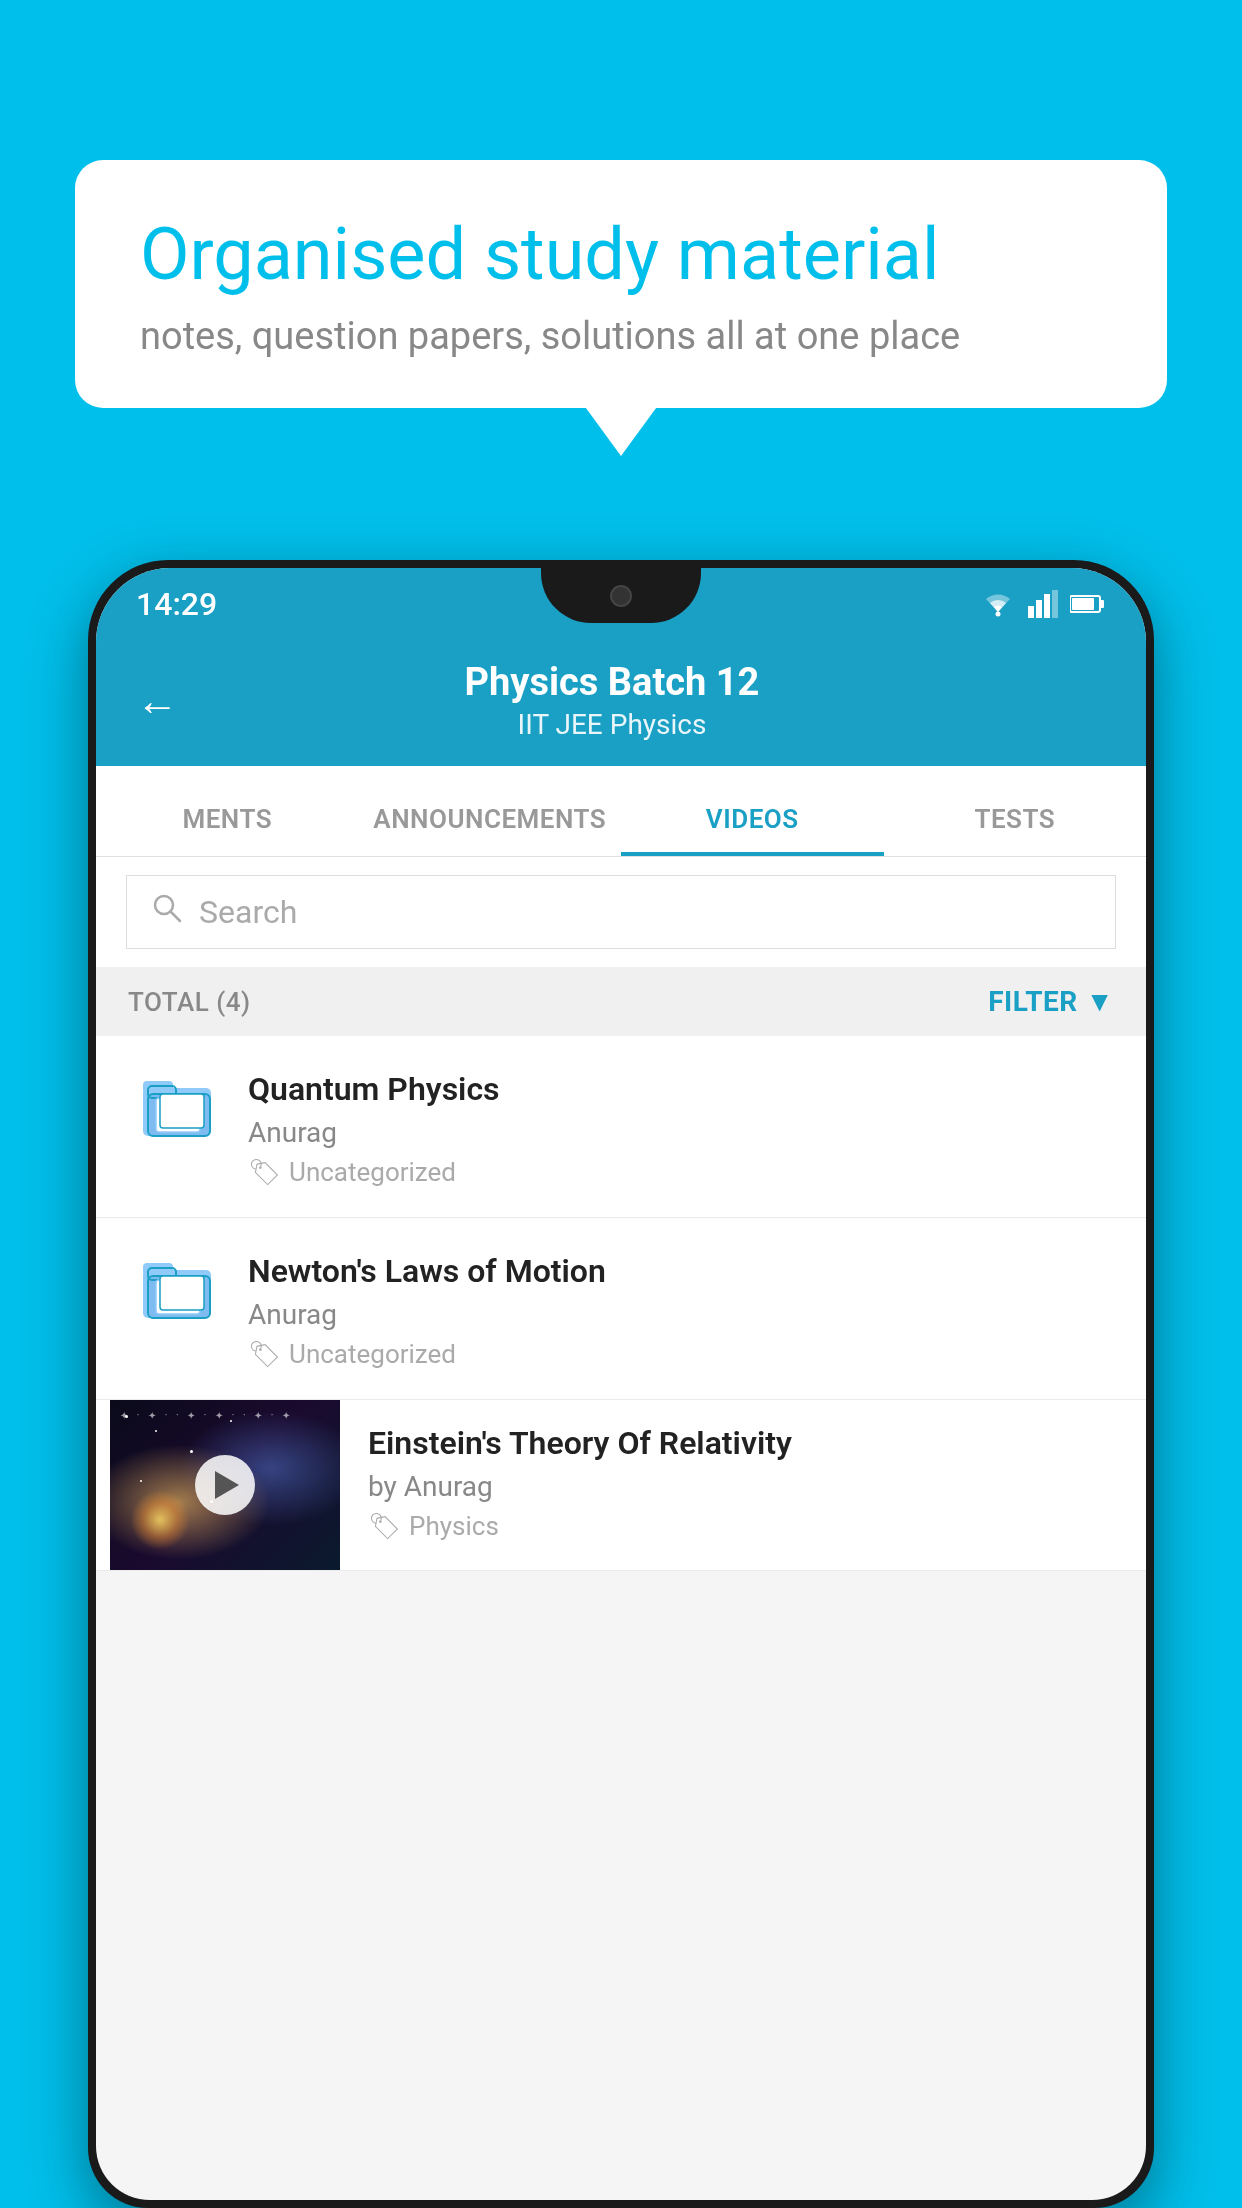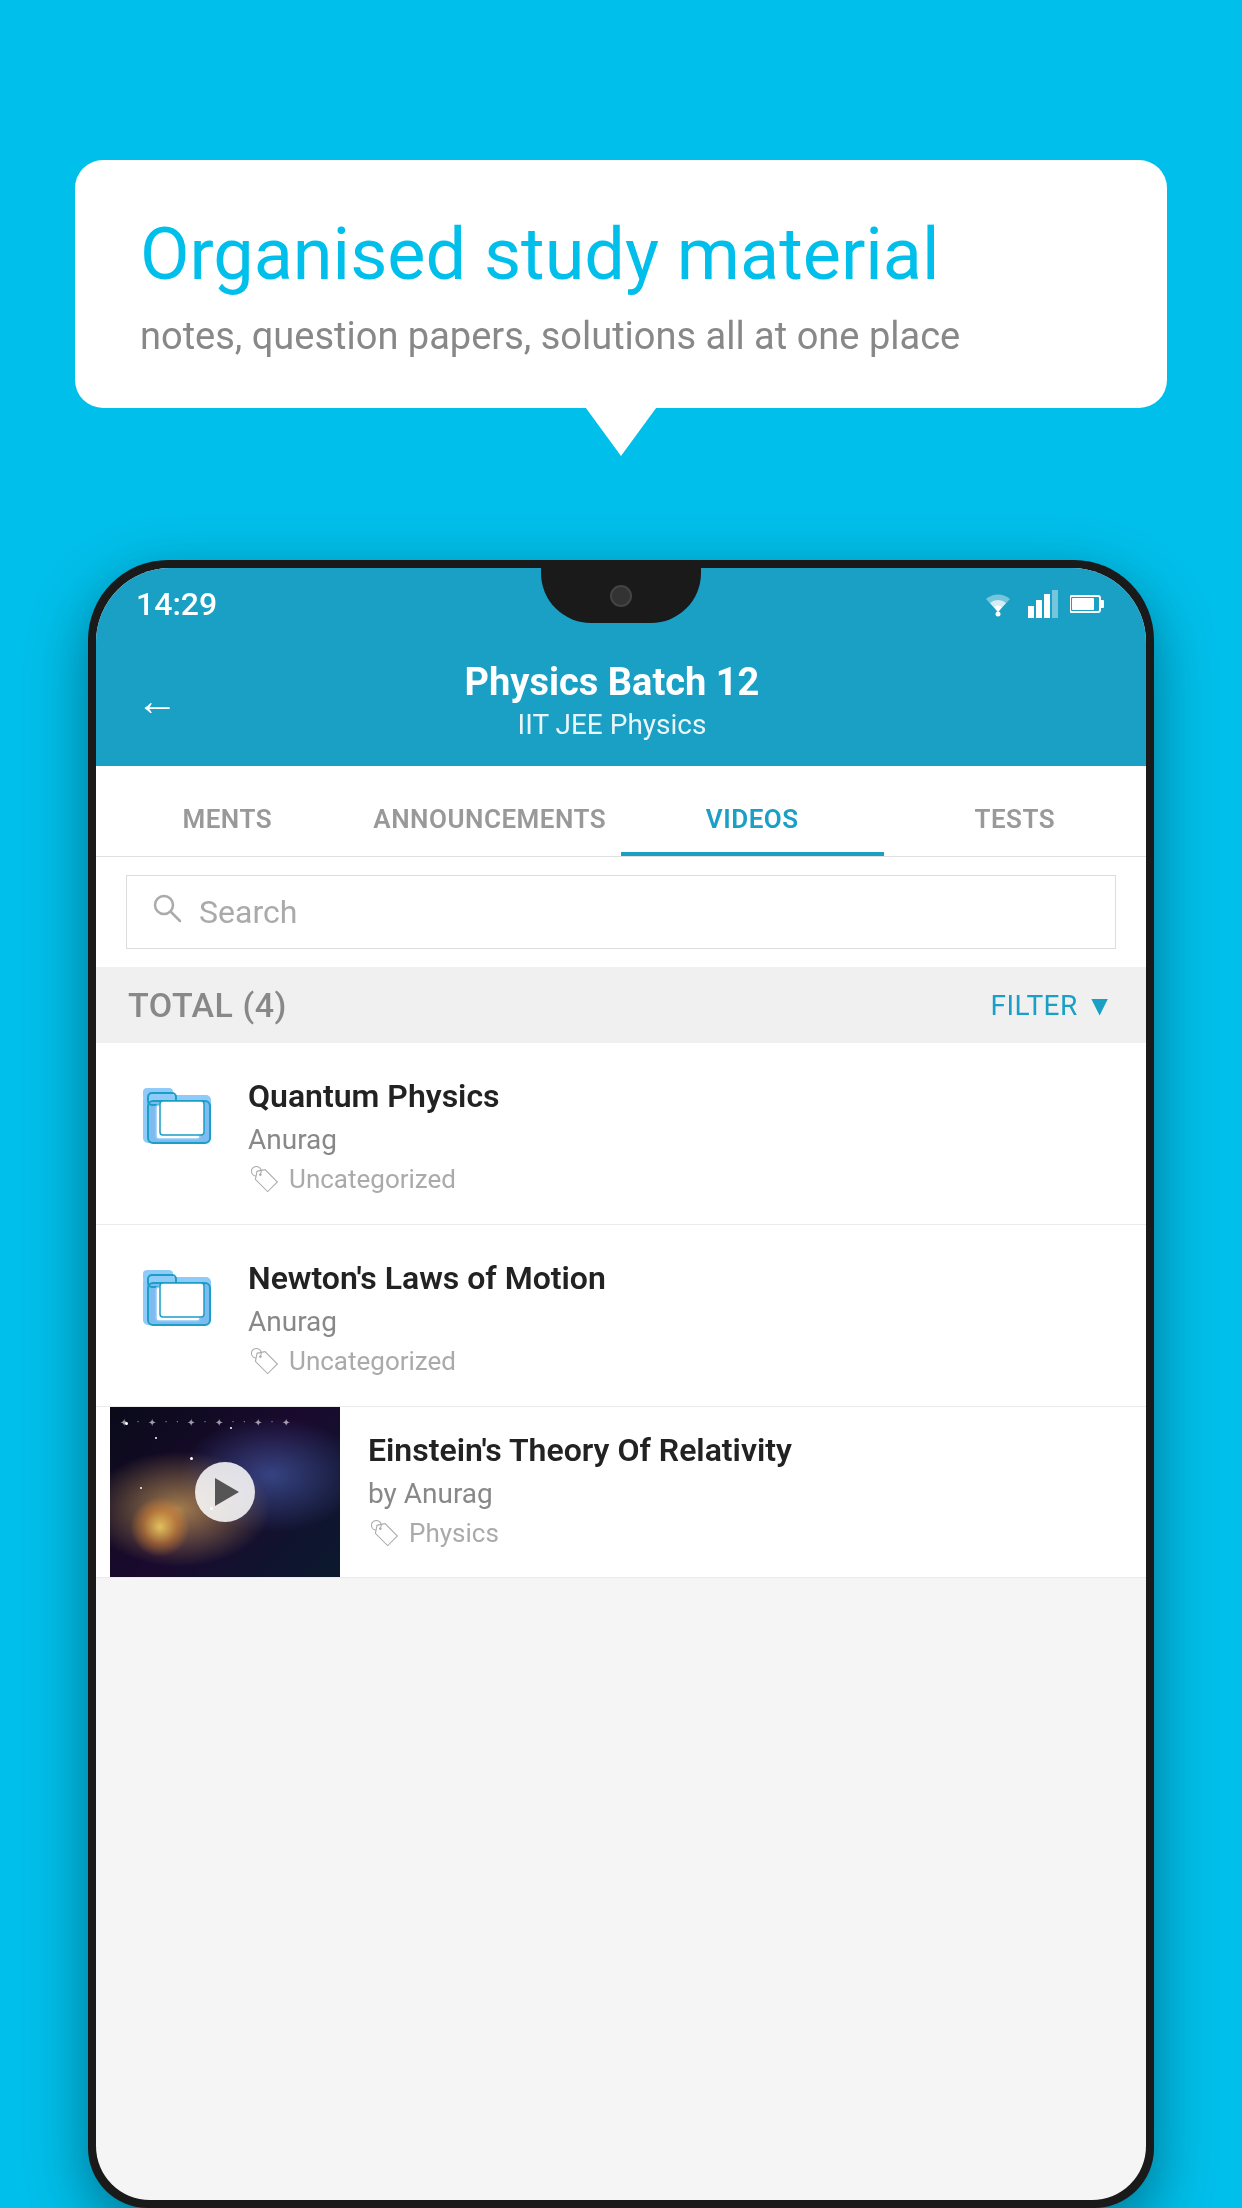--- a/index.html
+++ b/index.html
@@ -215,29 +215,29 @@
     .filter-bar {
       background: #f0f0f0;
       display: flex;
       justify-content: space-between;
       align-items: center;
       padding: 18px 32px;
     }
 
     .total-label {
       color: #888;
-      font-size: 34px;
+      font-size: 26px;
       font-weight: 500;
       letter-spacing: 0.5px;
     }
 
     .filter-btn {
       color: #1a9fc5;
       font-size: 28px;
-      font-weight: 400;
+      font-weight: 700;
       display: flex;
       align-items: center;
       gap: 8px;
       letter-spacing: 0.5px;
       text-align: right;
     }
 
     
     .video-list {
       background: white;

